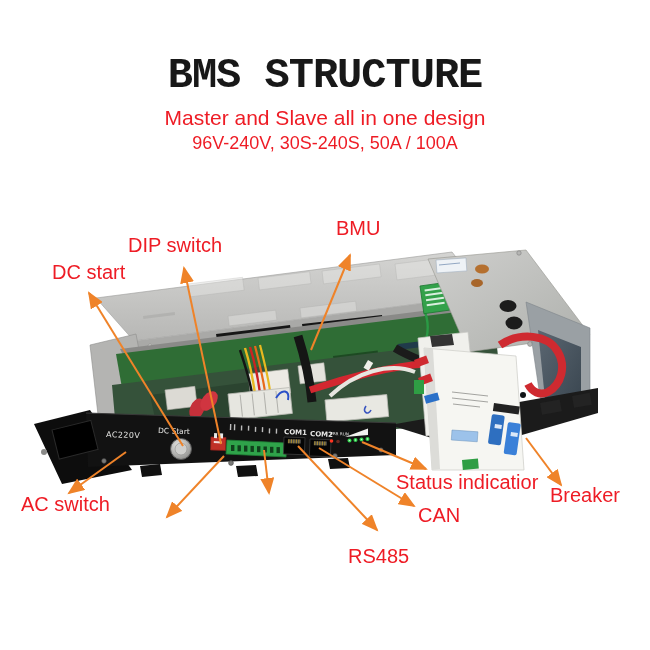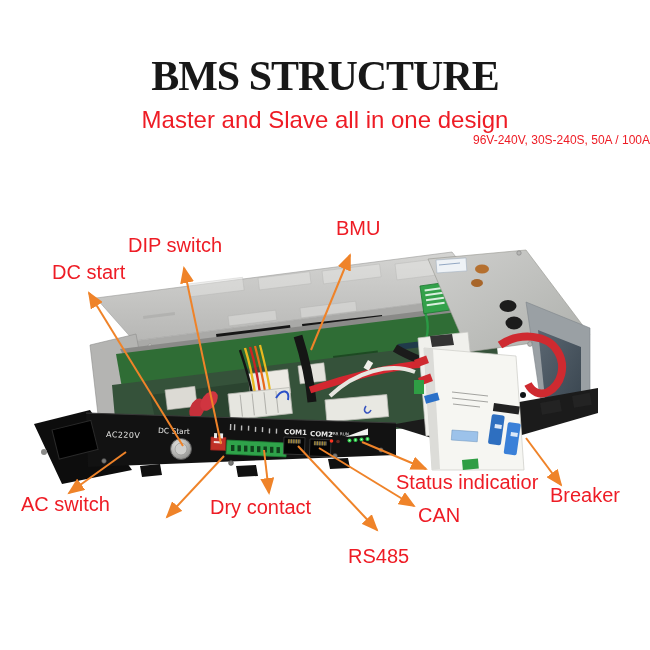--- a/index.html
+++ b/index.html
@@ -3,29 +3,29 @@
 <meta charset="utf-8">
 <style>
   html,body{margin:0;padding:0;background:#ffffff;}
   .stage{
     position:relative;width:650px;height:650px;background:#ffffff;overflow:hidden;
     font-family:"Liberation Sans", sans-serif;
   }
   .hdr-title{
     position:absolute;left:0;top:52px;width:650px;text-align:center;
     font-size:42px;font-weight:bold;letter-spacing:-1px;color:#181818;
-    font-family:Liberation Serif, serif;
+    font-family:Liberation Mono, monospace;
   }
   .hdr-sub1{
     position:absolute;left:0;top:106px;width:650px;text-align:center;
-    font-size:24px;color:#ee1c25;
+    font-size:21px;color:#ee1c25;
   }
   .hdr-sub2{
-    position:absolute;left:0;top:133px;width:650px;text-align:right;
-    font-size:12px;color:#ee1c25;
+    position:absolute;left:0;top:133px;width:650px;text-align:center;
+    font-size:18px;color:#ee1c25;
   }
   .lbl{
     position:absolute;color:#ee1c25;font-size:20px;white-space:nowrap;
     font-family:"Liberation Sans", sans-serif;
   }
   .lbl2{line-height:28px;}
   svg.scene{position:absolute;left:0;top:0;}
   .panel-txt{fill:#e9e9e7;font-family:"DejaVu Sans", sans-serif;}
 </style>
 </head>
@@ -313,19 +313,18 @@
       <line x1="526" y1="438" x2="561" y2="485" marker-end="url(#arrow)"></line>
     </g>
   </svg>
 
   <div class="lbl" style="left:52px;top:261px">DC start</div>
   <div class="lbl" style="left:128px;top:234px">DIP switch</div>
   <div class="lbl" style="left:336px;top:217px">BMU</div>
   <div class="lbl" style="left:21px;top:493px">AC switch</div>
   <div class="lbl lbl2" style="left:89px;top:520px">
   </div>
-  <div class="lbl" style="left:210px;top:496px">Dry contact</div>
   <div class="lbl" style="left:396px;top:471px">Status indicatior</div>
   <div class="lbl" style="left:418px;top:504px">CAN</div>
   <div class="lbl" style="left:348px;top:545px">RS485</div>
   <div class="lbl" style="left:550px;top:484px">Breaker</div>
 
 </div>
 
 </body></html>

